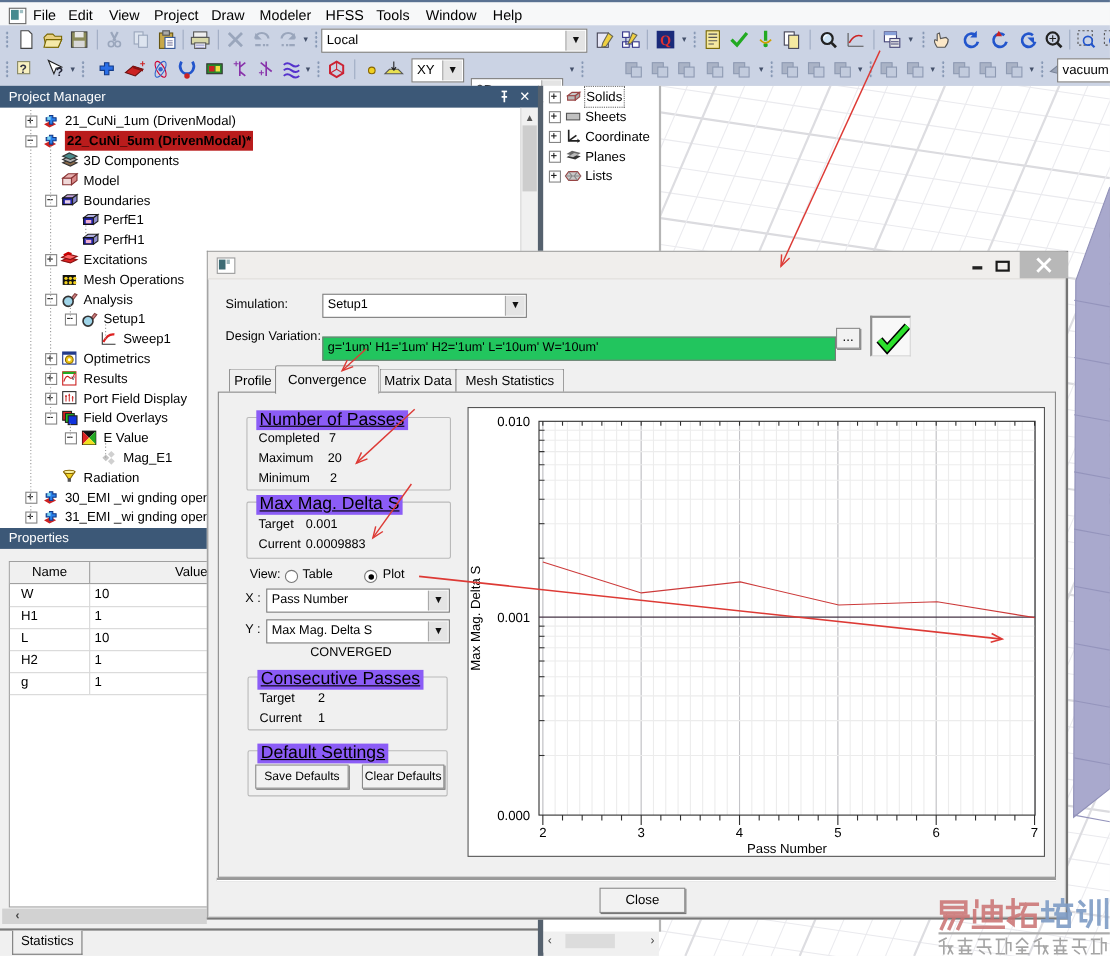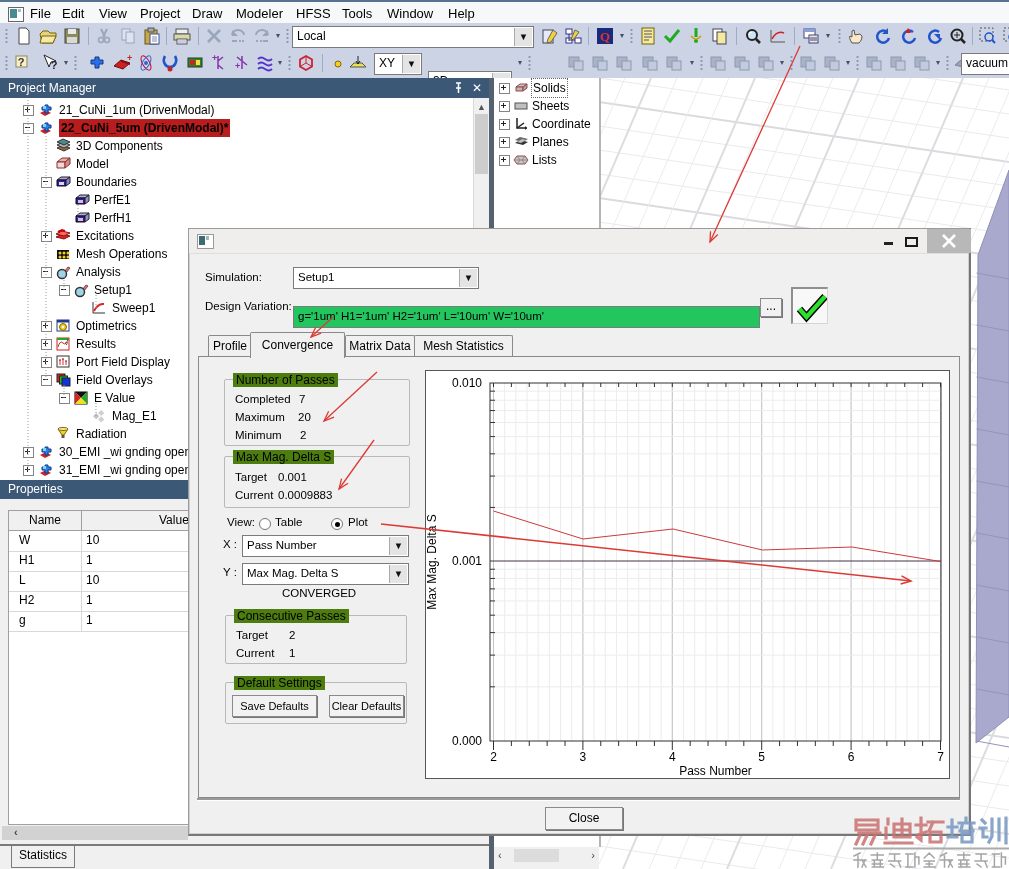--- a/index.html
+++ b/index.html
@@ -24,21 +24,21 @@
   .ebox i{position:absolute;background:#222;}
   .ebox .h{left:1px;width:5px;top:3px;height:1px;}
   .ebox .v{top:1px;height:5px;left:3px;width:1px;}
   .ticn{position:absolute;top:1px;width:16px;height:15px;}
   .tlbl{position:absolute;top:0px;font-size:12px;}
   
   #dlg{left:188px;top:228px;width:780px;height:605px;background:#f0f0f0;border:1px solid #9b9b9b;border-right:2px solid #757575;border-bottom:2px solid #787878;box-shadow:0 0 0 1px #cfcfcf inset;font-size:11.5px;}
   .fld{position:absolute;background:#fff;border:1px solid #7b7b7b;}
   .combo-arrow{position:absolute;right:1px;top:1px;bottom:1px;width:17px;background:#e4e4e4;border-left:1px solid #aaa;text-align:center;color:#111;font-size:9.5px;line-height:17px;}
   .gbox{position:absolute;border:1px solid #b9b9b9;border-radius:2px;}
-  .glbl{position:absolute;top:-7px;left:8px;background:#4d7c0f;padding:0 3px;font-size:12px;}
+  .glbl{position:absolute;top:-7px;left:8px;background:#8b5cf6;padding:0 3px;font-size:16px;text-decoration:underline;}
   .btn{position:absolute;background:#f2f2f2;border:1px solid #8a8a8a;box-shadow:1px 1px 0 #777;
        text-align:center;font-size:12px;white-space:nowrap;overflow:hidden;}
   .tab{position:absolute;height:21px;line-height:21px;text-align:center;border:1px solid #8a8a8a;border-bottom:none;
        background:#f0f0f0;font-size:12px;border-radius:2px 2px 0 0;}
 </style>
 </head>
 <body>
 <div id="app">
 
   <div id="menubar" class="abs">

